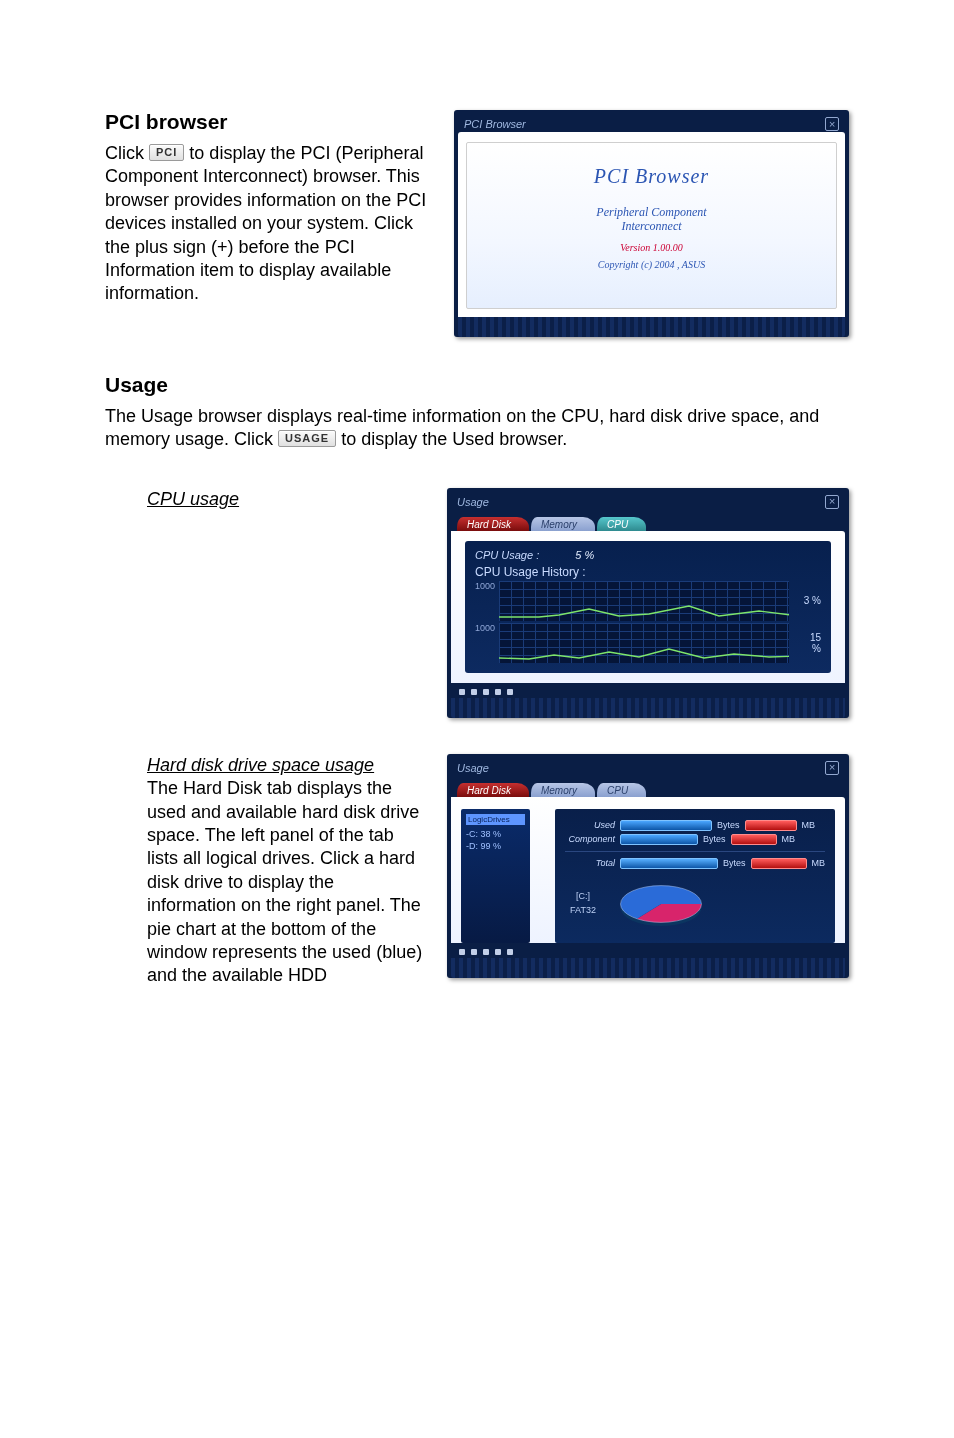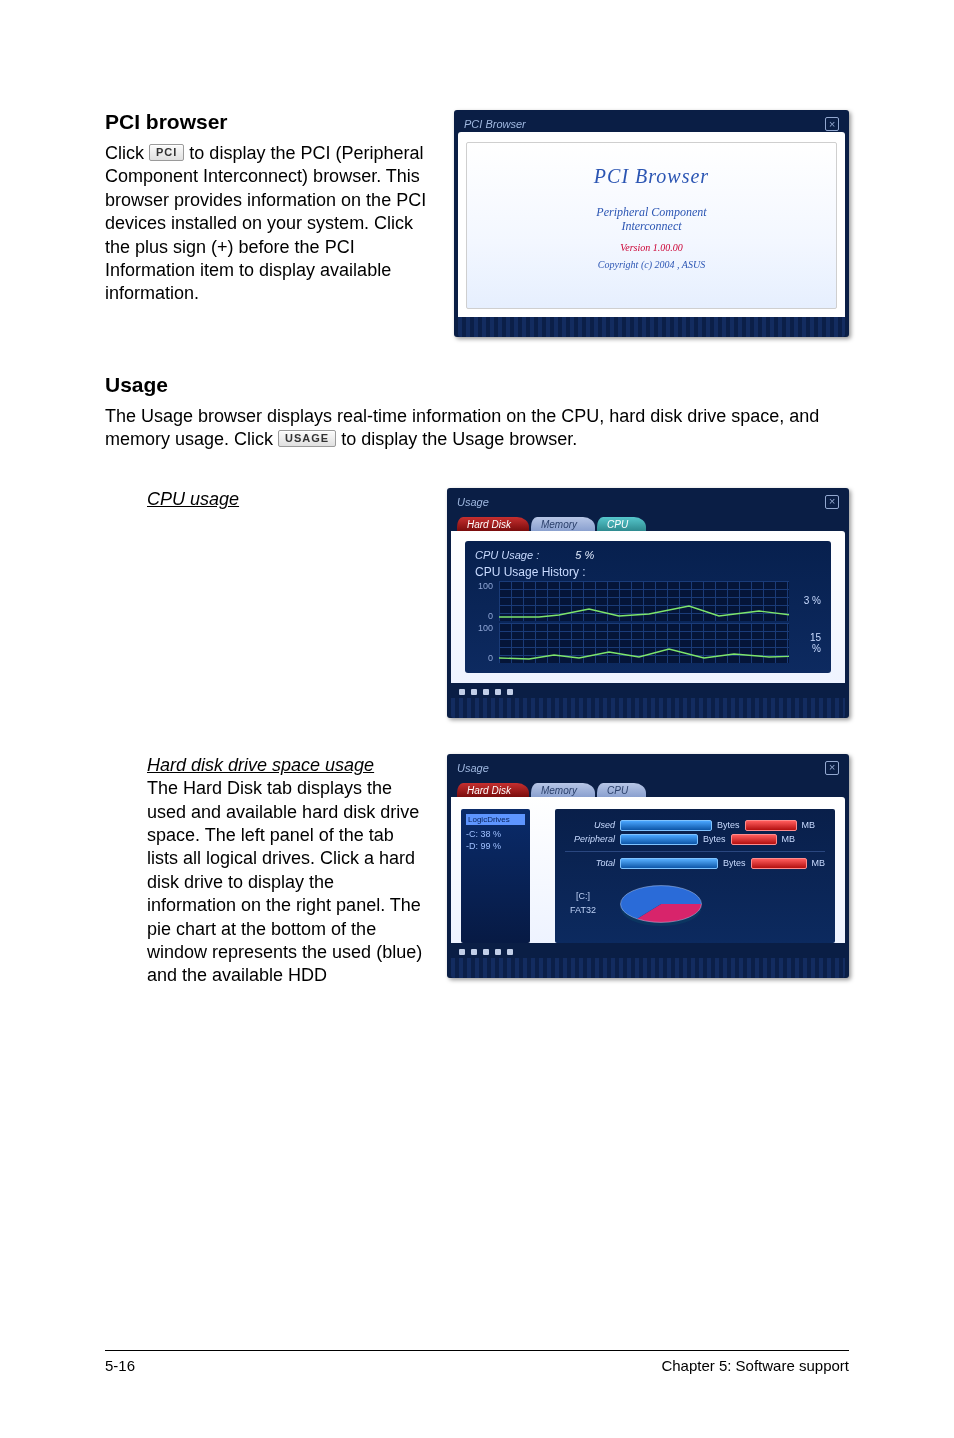--- a/index.html
+++ b/index.html
@@ -39,21 +39,21 @@
   .usage-tab { font-size:10px; font-style:italic; padding:2px 18px 1px 10px; border-radius:6px 12px 0 0 / 10px 10px 0 0; margin-top:7px; }
   .tab-active-red { background: linear-gradient(#c62f2f,#7a0c0c); color:#fff; }
   .tab-inactive { background: linear-gradient(#b7c6e6,#8aa0cf); color:#2b406b; }
   .tab-active-cyan { background: linear-gradient(#56c7cc,#2e8a8f); color:#fff; }
   .usage-body { background: linear-gradient(#ffffff 0%, #eef3ff 100%); border-radius:0 3px 0 0; padding: 10px 14px 10px 14px; }
   .cpu-box { background: linear-gradient(#07204e,#0d2a60); color:#c9dbff; border-radius:3px; padding:8px 10px 10px 10px; }
   .cpu-line1 { font-size:11px; font-style:italic; margin-bottom:4px; }
   .cpu-line1 .pct { display:inline-block; width:52px; text-align:right; color:#e3edff; }
   .cpu-line2 { font-size:12px; margin-bottom:2px; }
   .graph-row { display:flex; align-items:flex-start; gap:6px; margin-top:2px; }
-  .axis-nums { width:18px; font-size:9px; display:flex; flex-direction:column; justify-content:space-between; height:40px; text-align:right; color:#8fa6d6; }
+  .axis-nums { width:18px; font-size:9px; display:flex; flex-direction:row; justify-content:space-between; height:40px; text-align:right; color:#8fa6d6; }
   .mini-graph { position:relative; flex:1; height:40px; background:#051538; overflow:hidden; }
   .mini-graph::before { content:""; position:absolute; inset:0; background-image: linear-gradient(#1a3b78 1px, transparent 1px), linear-gradient(90deg, #1a3b78 1px, transparent 1px); background-size: 12px 8px; }
   .mini-graph .spark { position:absolute; bottom:2px; left:0; right:0; height:16px; }
   .pct-right { width:26px; font-size:10px; text-align:right; align-self:center; color:#c9dbff; padding-left:4px; }
   .dots-row { display:flex; gap:6px; padding:6px 8px 3px 8px; }
   .dot { width:6px; height:6px; background:#c2cfe8; border-radius:1px; }
 
   
   .hdd-body { background: linear-gradient(#ffffff 0%, #eef3ff 100%); border-radius:0 3px 0 0; padding: 12px 10px 0 10px; display:flex; gap:25px; }
   .hdd-left { width:76px; background: linear-gradient(#0a2b6a, #071a44); border-radius:2px; color:#9fc0ff; font-size:9px; padding:5px 5px; }
@@ -114,21 +114,21 @@
         <div class="panel-shadow-bar"></div>
       </div>
     </div>
   </div>
 
   <div class="section">
     <div class="h2">Usage</div>
     <p class="para">
       <span>The Usage browser displays real-time information on the CPU, hard disk drive space, and memory usage. Click </span>
       <span class="inline-btn bold-label">USAGE</span>
-      <span> to display the Usage browser.</span>
+      <span> to display the Used browser.</span>
     </p>
   </div>
 
   <div class="section cols">
     <div class="col-text indent">
       <div class="sub-underline">CPU usage</div>
     </div>
     <div class="col-img-sm">
       <div class="usage-panel">
         <div class="panel-title-bar">
@@ -209,21 +209,21 @@
           </div>
           <div class="hdd-right">
             <div class="bar-row">
               <span class="lbl">Used</span>
               <span class="bar bar-blue"></span>
               <span class="val">Bytes</span>
               <span class="bar-red"></span>
               <span class="val">MB</span>
             </div>
             <div class="bar-row">
-              <span class="lbl">Peripheral</span>
+              <span class="lbl">Component</span>
               <span class="bar bar-blue bar-blue-sm"></span>
               <span class="val">Bytes</span>
               <span class="bar-red bar-red-sm"></span>
               <span class="val">MB</span>
             </div>
             <div class="divider"></div>
             <div class="bar-row">
               <span class="lbl">Total</span>
               <span class="bar bar-total"></span>
               <span class="val">Bytes</span>
@@ -251,18 +251,14 @@
             <div class="dot"></div>
             <div class="dot"></div>
             <div class="dot"></div>
             <div class="dot"></div>
           </div>
         <div class="panel-shadow-bar"></div>
       </div>
     </div>
   </div>
 
-  <div class="footer">
-    <span>5-16</span>
-    <span>Chapter 5: Software support</span>
-  </div>
 
 </div>
 
 </body></html>

